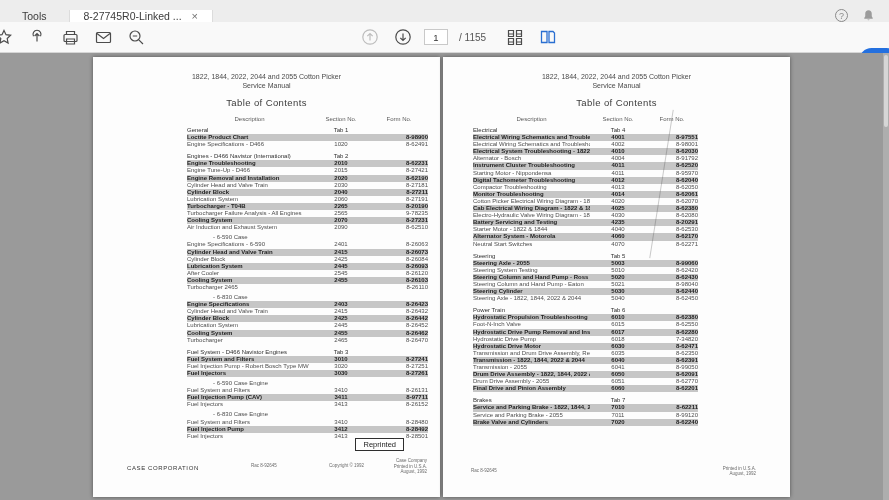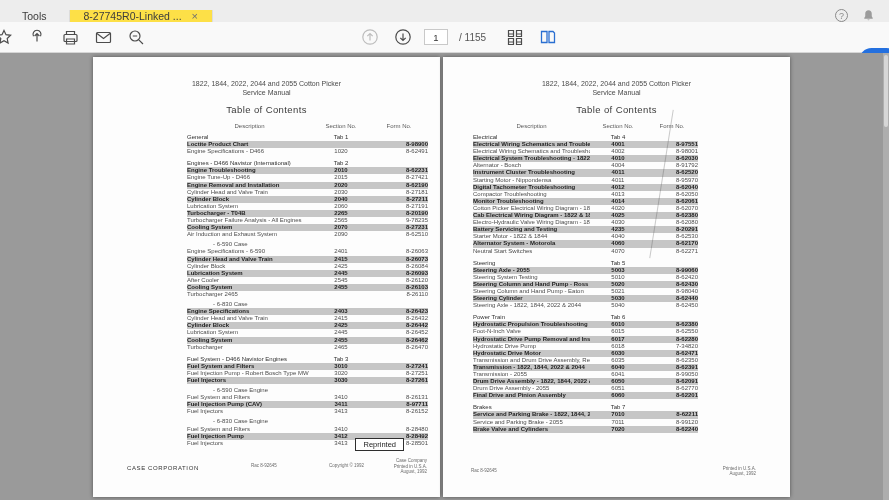--- a/index.html
+++ b/index.html
@@ -3,40 +3,40 @@
 <meta charset="utf-8">
 <style>
   *{margin:0;padding:0;box-sizing:border-box}
   html,body{width:889px;height:500px;overflow:hidden;font-family:"Liberation Sans",sans-serif;background:#9a9a9a}
   .app{position:absolute;inset:0}
 
   
   .tabbar{position:absolute;top:0;left:0;right:0;height:22px;background:#ededed;display:flex;align-items:flex-end}
   .tab{display:flex;align-items:center;padding:0 14px;font-size:10.5px;color:#3c3c3c;cursor:pointer}
   .tab.tools{padding:0 22px}
-  .tab.doc{background:#fde047;border-left:1px solid #dcdcdc;border-right:1px solid #dcdcdc;gap:10px;max-width:170px}
+  .tab.doc{background:#ffffff;border-left:1px solid #dcdcdc;border-right:1px solid #dcdcdc;gap:10px;max-width:170px}
   .tab.doc .lbl{white-space:nowrap;overflow:hidden;text-overflow:ellipsis;max-width:128px}
   .tab .close{font-size:11px;color:#707070;line-height:1}
   .tabbar-right{margin-left:auto;display:flex;align-items:center;gap:14px;padding-right:14px}
   .help{width:13px;height:13px;border:1px solid #8a8a8a;border-radius:50%;color:#8a8a8a;font-size:9px;display:flex;align-items:center;justify-content:center}
   .bell svg{display:block}
 
   
   .toolbar{position:absolute;top:22px;left:0;right:0;height:31px;background:#f9f9f9;border-bottom:1px solid #d6d6d6;display:flex;align-items:center}
   .tb-left{display:flex;align-items:center;gap:9px;margin-left:-8px}
   .tb-center{position:absolute;left:358px;display:flex;align-items:center;gap:9px}
   .icon-btn{width:24px;height:24px;display:flex;align-items:center;justify-content:center;border-radius:3px;cursor:pointer}
   .icon-btn svg{display:block}
   .page-input{width:24px;height:16px;font-size:9.5px;text-align:center;border:1px solid #c9c9c9;background:#fff;color:#333;font-family:"Liberation Sans",sans-serif}
   .page-total{font-size:10px;color:#555;margin-left:2px}
   .account{position:absolute;right:-10px;top:26px;width:40px;height:25px;background:#2470df;border-radius:13px;display:flex;align-items:center;padding-left:8px;cursor:pointer}
 
   
   .viewer{position:absolute;top:53px;left:0;right:0;bottom:0;background:#9a9a9a;overflow:hidden}
-  .page{position:absolute;top:4px;width:347px;height:440px;background:#fdfdfd;box-shadow:0 0 4px rgba(0,0,0,.45);padding-top:23px;overflow:hidden}
+  .page{position:absolute;top:4px;width:347px;height:440px;background:#fdfdfd;box-shadow:0 0 4px rgba(0,0,0,.45);padding-top:16px;overflow:hidden}
   .page-left{left:93px}
   .page-right{left:443px}
   .ph1,.ph2{text-align:center;font-size:7px;line-height:8.5px;color:#4a4a4a}
   .ptitle{text-align:center;font-size:9.5px;letter-spacing:.4px;color:#3a3a3a;margin-top:7px}
   .colhead{display:flex;font-size:6px;color:#5a5a5a;margin-top:8px}
   .colhead .d{flex:1;text-align:center}
   .colhead .s,.colhead .f{flex:none;text-align:center}
   .page-left .colhead,.page-left .toc{padding-left:94px;padding-right:12px}
   .page-right .colhead,.page-right .toc{padding-left:30px;padding-right:92px}
   .page-left .s,.page-left .f{width:58px}

